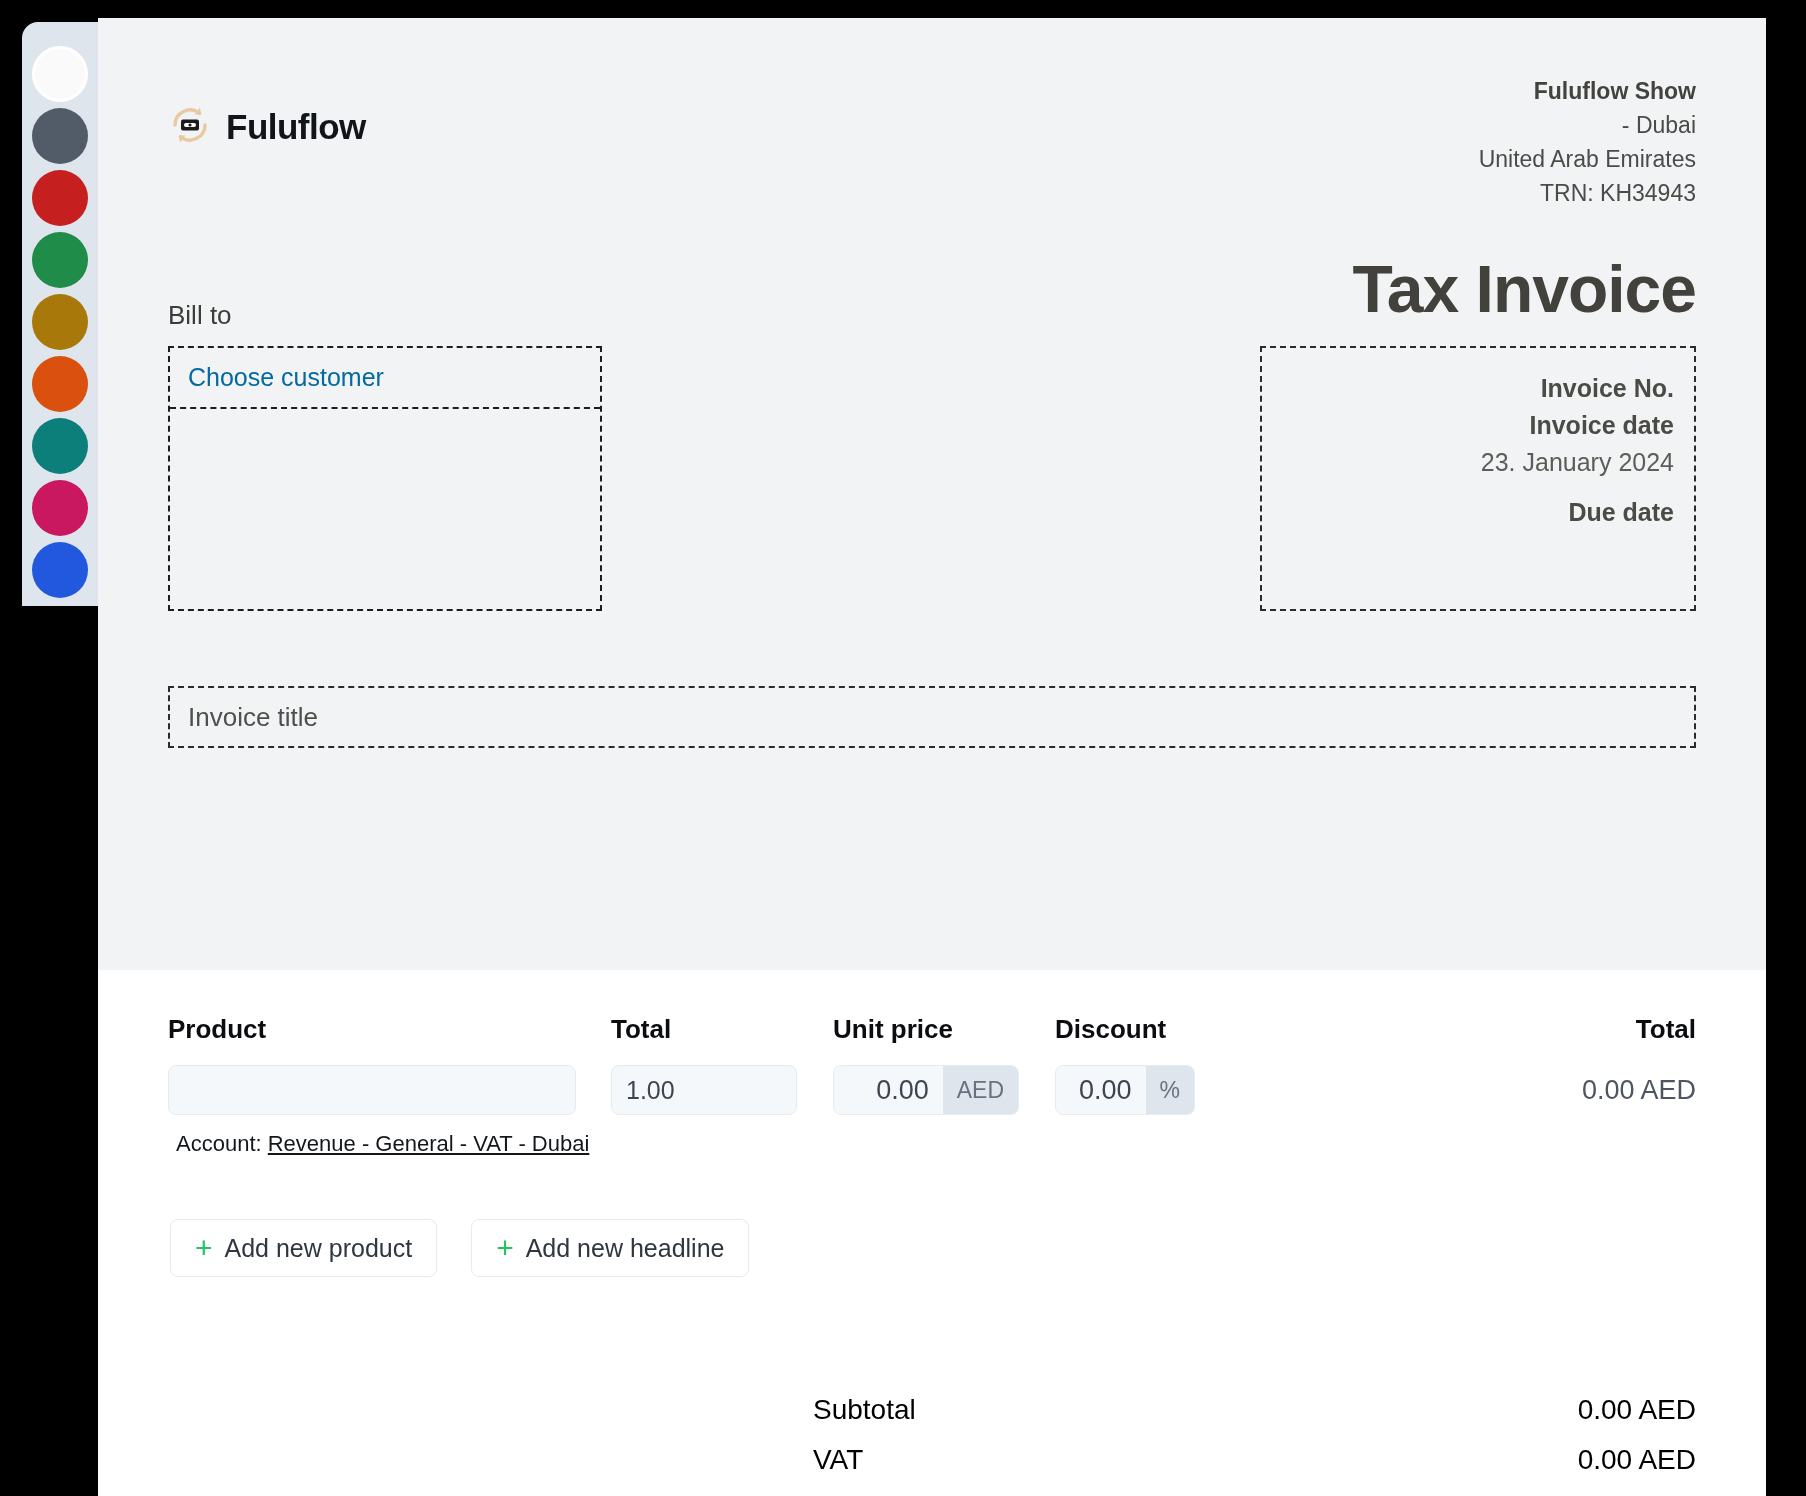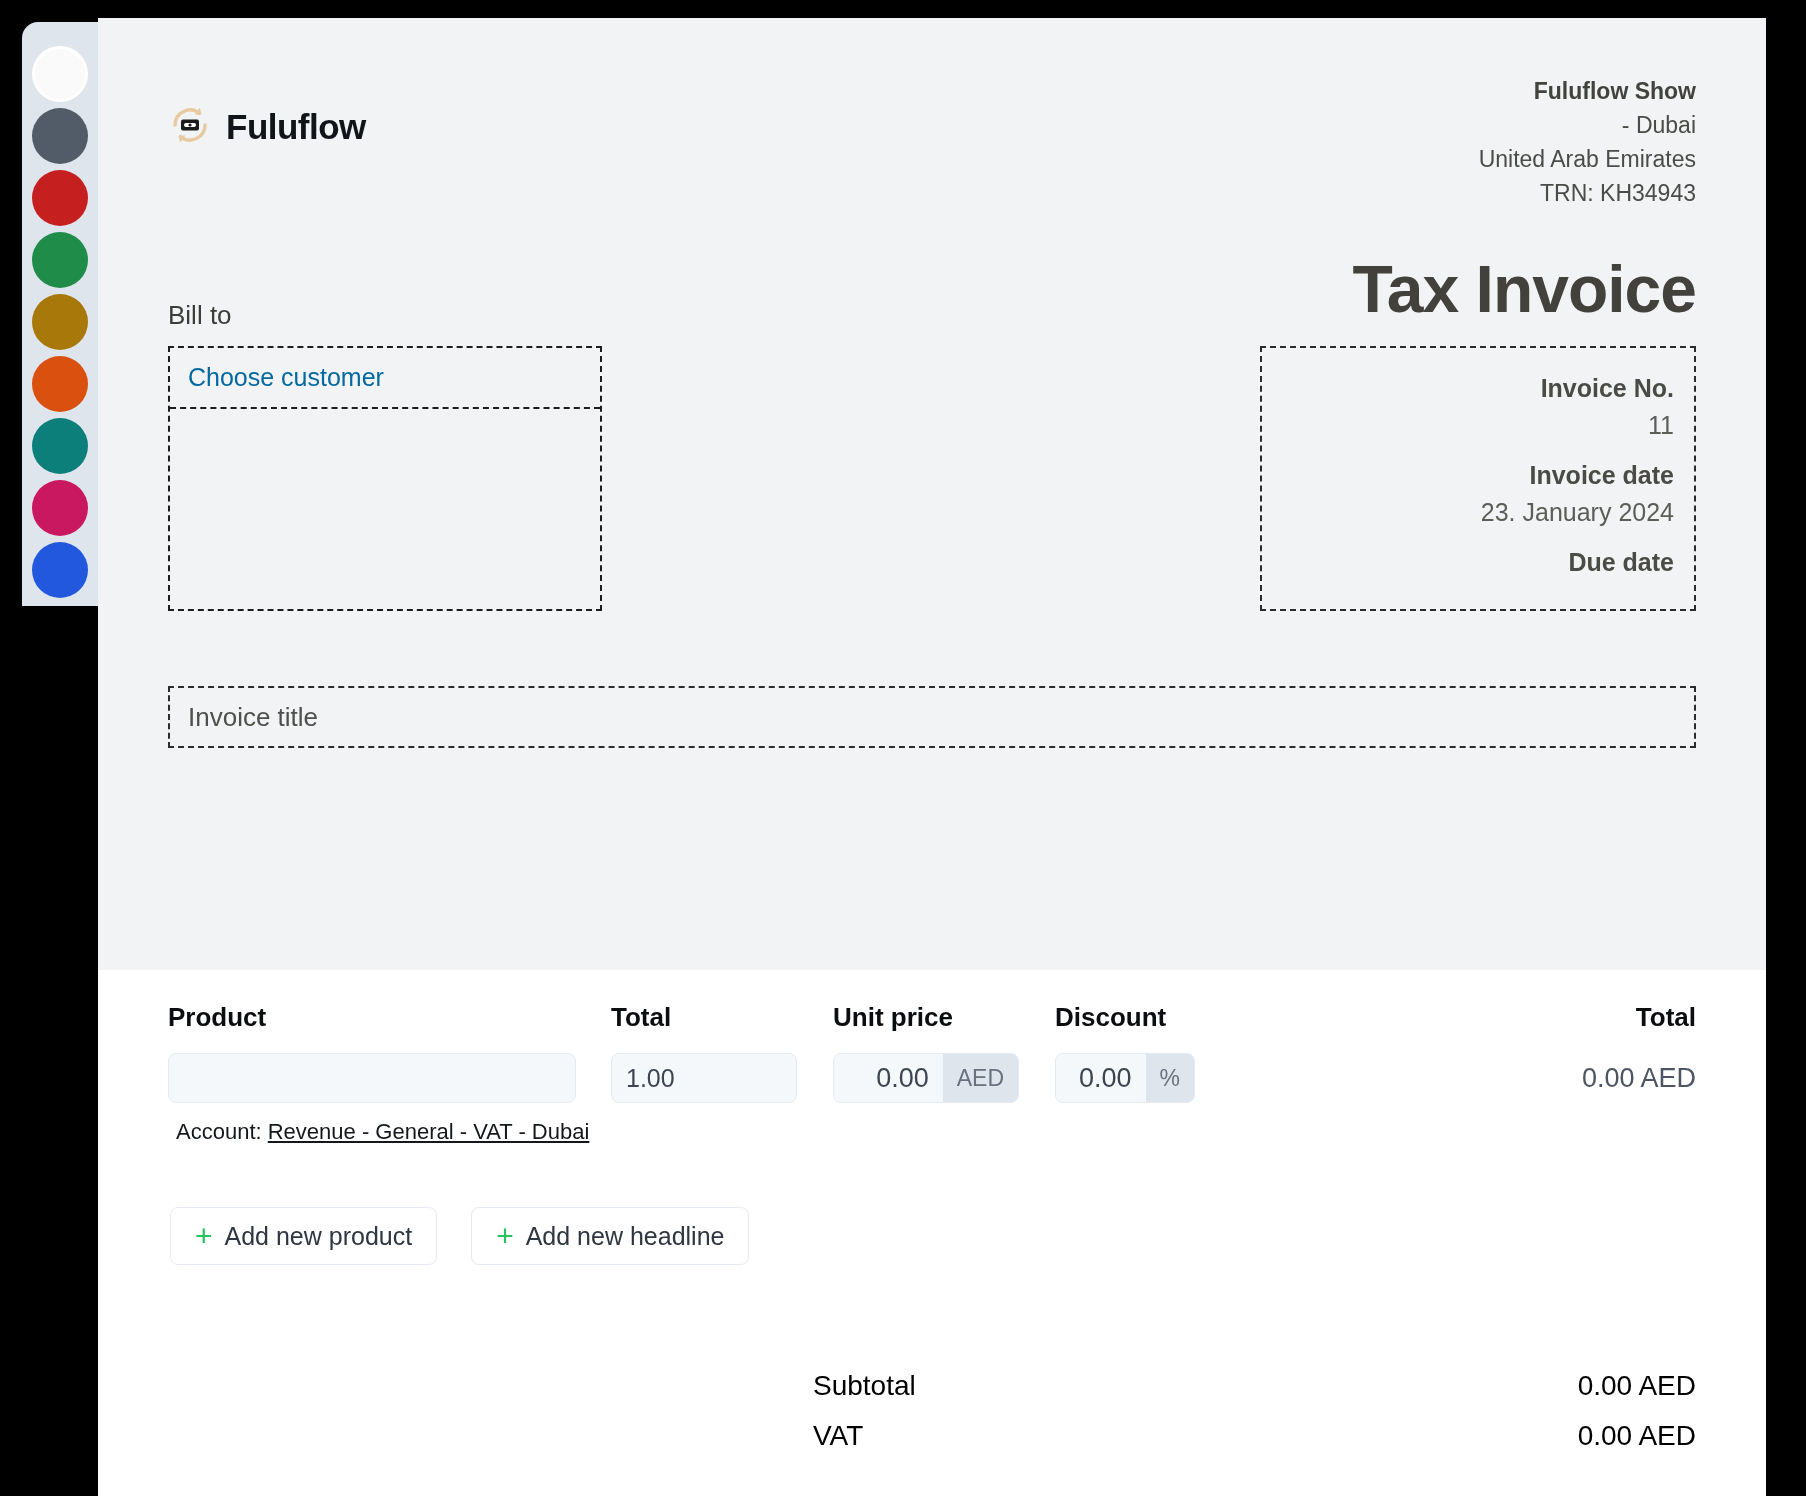--- a/index.html
+++ b/index.html
@@ -169,21 +169,21 @@
     align-items: center;
     padding-left: 18px;
     font-size: 26px;
     color: #4f4f4b;
     cursor: text;
   }
 
   
   #items {
     position: relative;
-    padding: 0 70px;
+    padding: 12px 70px;
   }
   #items-head {
     display: flex;
     align-items: flex-end;
     font-size: 26px;
     font-weight: bold;
     color: #0b0d10;
     padding-top: 32px;
   }
   .col-product { width: 443px; }
@@ -356,21 +356,20 @@
       <div id="invoice-title-heading">Tax Invoice</div>
 
       <div id="billto-label">Bill to</div>
       <div id="billto-box">
         <div id="customer-select">Choose customer</div>
         <div id="billto-body"></div>
       </div>
 
       <div id="meta-box">
         <div class="meta-label">Invoice No.</div>
-        <div class="meta-value">11</div>
         <div class="meta-label">Invoice date</div>
         <div class="meta-value">23. January 2024</div>
         <div class="meta-label">Due date</div>
       </div>
 
       <div id="invoice-title-field">Invoice title</div>
     </div>
 
     <div id="items">
 

